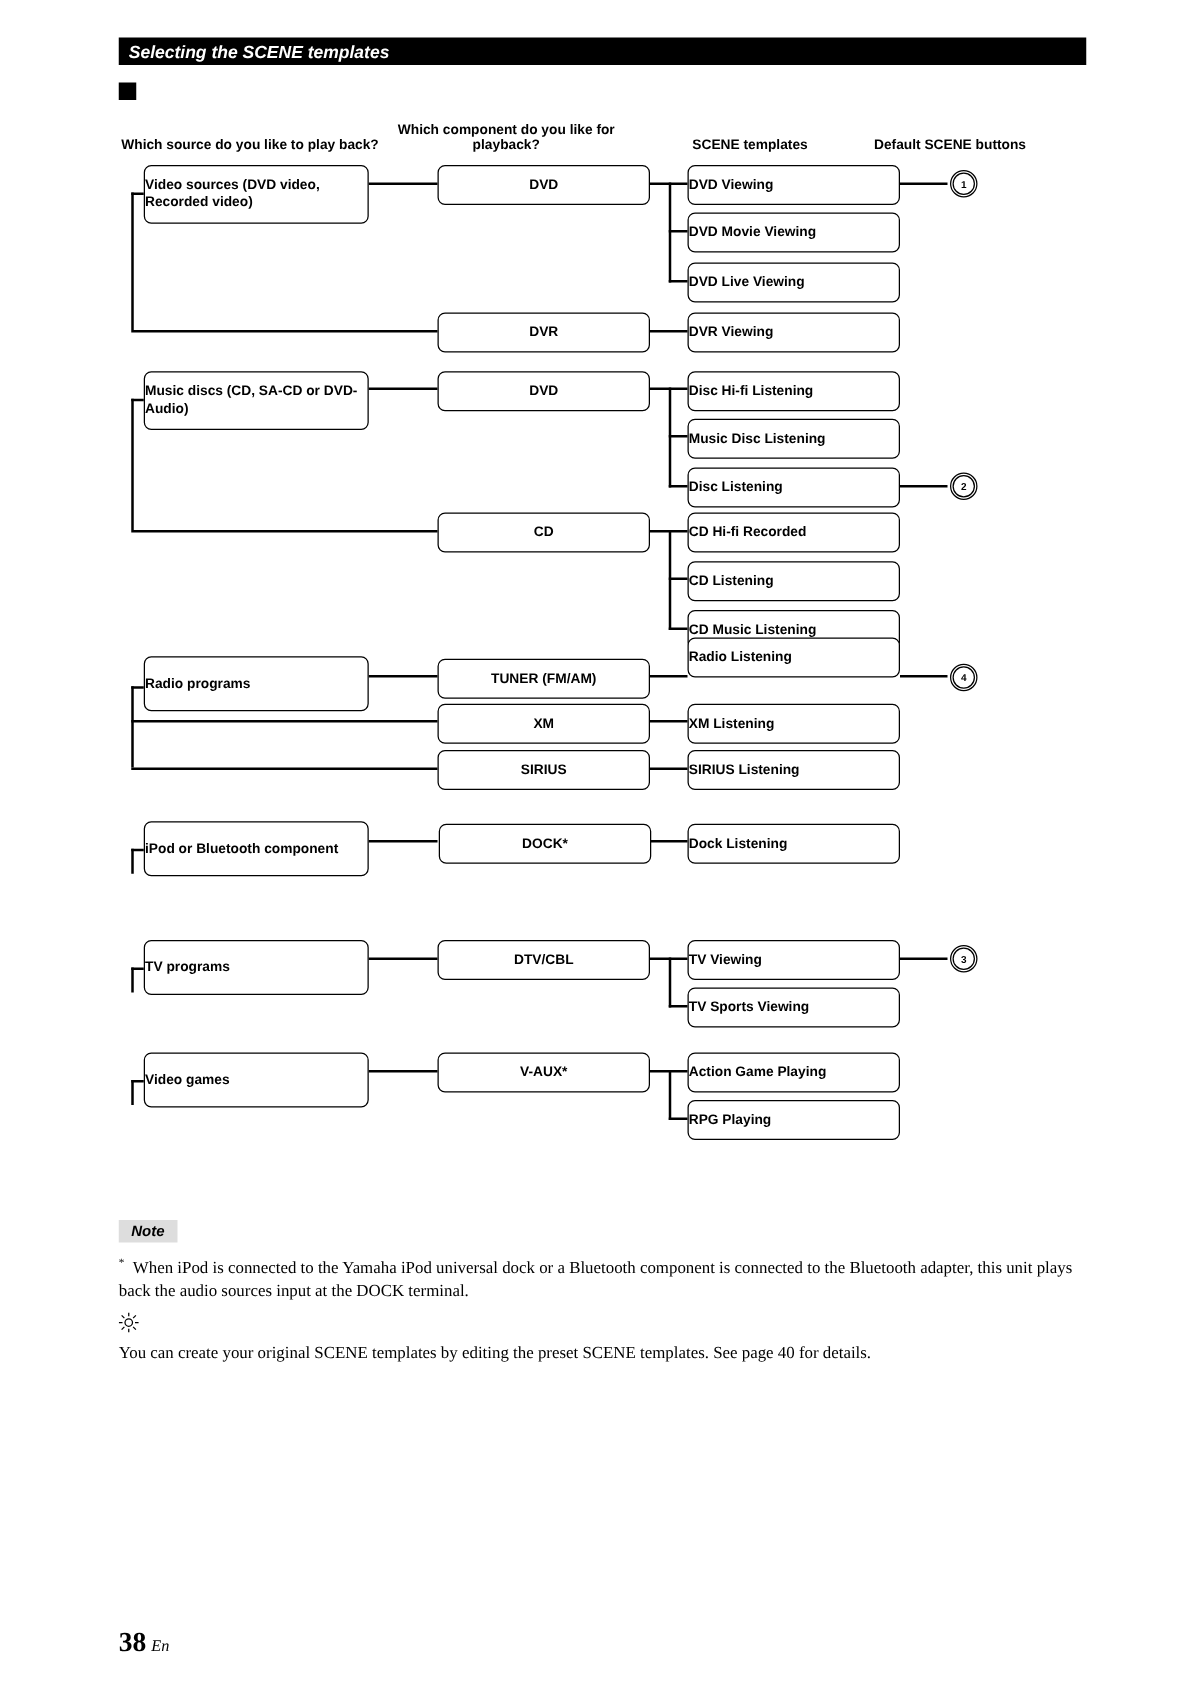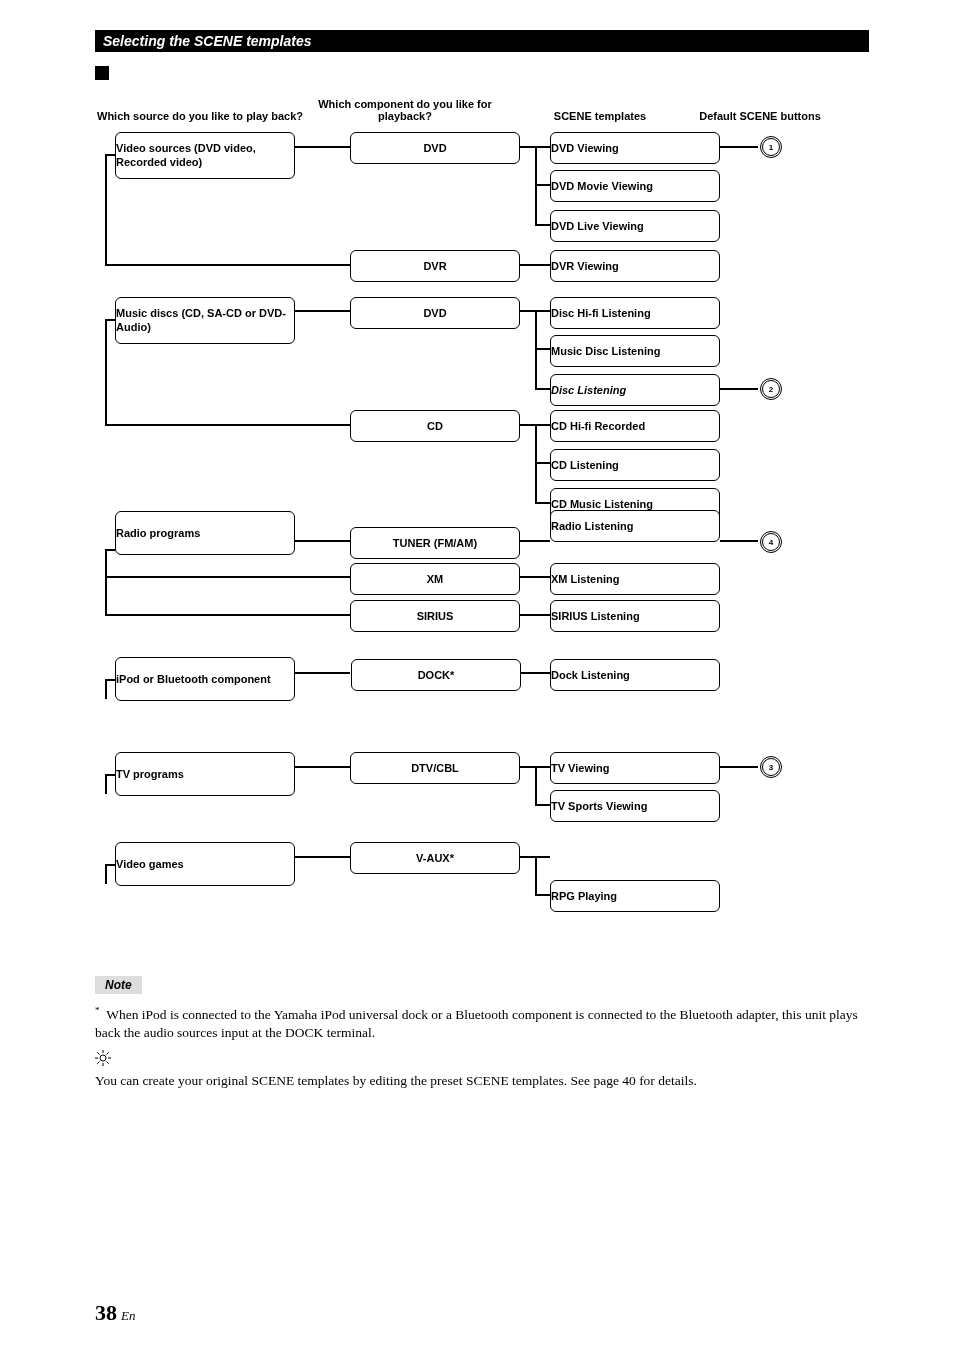--- a/index.html
+++ b/index.html
@@ -48,21 +48,21 @@
     <div class="colw-1">Which source do you like to play back?</div>
     <div class="colw-2">Which component do you like for playback?</div>
     <div class="colw-3">SCENE templates</div>
     <div class="colw-4">Default SCENE buttons</div>
   </div>
 
   <div class="chart" style="height: 820px;">
 
     <div style="position:absolute; left:20px; top:0;" class="box box-s">Video sources (DVD video, Recorded video)</div>
     <div style="position:absolute; left:20px; top:165px;" class="box box-s">Music discs (CD, SA-CD or DVD-Audio)</div>
-    <div style="position:absolute; left:20px; top:379px;text-align:center;" class="box box-s">Radio programs</div>
+    <div style="position:absolute; left:20px; top:393px;text-align:center;" class="box box-s">Radio programs</div>
     <div style="position:absolute; left:20px; top:525px;" class="box box-s">iPod or Bluetooth component</div>
     <div style="position:absolute; left:20px; top:620px;" class="box box-s">TV programs</div>
     <div style="position:absolute; left:20px; top:710px;" class="box box-s">Video games</div>
 
     <div class="conn-v" style="left:10px; top:22px; height:110px;"></div>
     <div class="conn-h" style="position:absolute; left:10px; top:22px; width:10px;"></div>
     <div class="conn-h" style="position:absolute; left:10px; top:132px; width:245px;"></div>
     <div class="conn-h" style="position:absolute; left:200px; top:14px; width:55px;"></div>
 
     <div class="conn-v" style="left:10px; top:187px; height:105px;"></div>
@@ -128,30 +128,31 @@
     <div class="conn-h" style="position:absolute; left:425px; top:724px; width:30px;"></div>
     <div class="conn-v" style="left:440px; top:724px; height:40px;"></div>
     <div class="conn-h" style="position:absolute; left:440px; top:762px; width:15px;"></div>
 
     <div style="position:absolute; left:455px; top:0;" class="box box-t">DVD Viewing</div>
     <div style="position:absolute; left:455px; top:38px;" class="box box-t">DVD Movie Viewing</div>
     <div style="position:absolute; left:455px; top:78px;" class="box box-t">DVD Live Viewing</div>
     <div style="position:absolute; left:455px; top:118px;" class="box box-t">DVR Viewing</div>
     <div style="position:absolute; left:455px; top:165px;" class="box box-t">Disc Hi-fi Listening</div>
     <div style="position:absolute; left:455px; top:203px;" class="box box-t">Music Disc Listening</div>
-    <div style="position:absolute; left:455px; top:242px;font-style:italic;" class="box box-t">Disc Listening</div>
+    <div style="position:absolute; left:455px; top:242px;" class="box box-t">Disc Listening</div>
     <div style="position:absolute; left:455px; top:278px;" class="box box-t">CD Hi-fi Recorded</div>
     <div style="position:absolute; left:455px; top:317px;" class="box box-t">CD Listening</div>
     <div style="position:absolute; left:455px; top:356px;" class="box box-t">CD Music Listening</div>
     <div style="position:absolute; left:455px; top:378px;" class="box box-t">Radio Listening</div>
     <div style="position:absolute; left:455px; top:431px;" class="box box-t">XM Listening</div>
     <div style="position:absolute; left:455px; top:468px;" class="box box-t">SIRIUS Listening</div>
     <div style="position:absolute; left:455px; top:527px;" class="box box-t">Dock Listening</div>
     <div style="position:absolute; left:455px; top:620px;" class="box box-t">TV Viewing</div>
     <div style="position:absolute; left:455px; top:658px;" class="box box-t">TV Sports Viewing</div>
+    <div style="position:absolute; left:455px; top:710px;" class="box box-t">Action Game Playing</div>
     <div style="position:absolute; left:455px; top:748px;" class="box box-t">RPG Playing</div>
 
     <div style="position:absolute; left:665px; top:4px;" class="ring">
         <span>1</span>
       </div>
     <div style="position:absolute; left:665px; top:246px;" class="ring">
         <span>2</span>
       </div>
     <div style="position:absolute; left:665px; top:399px;" class="ring">
         <span>4</span>

